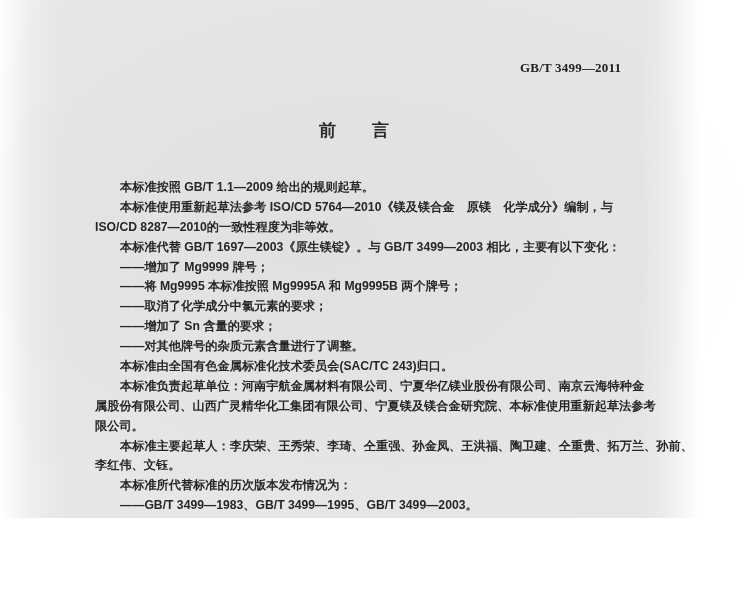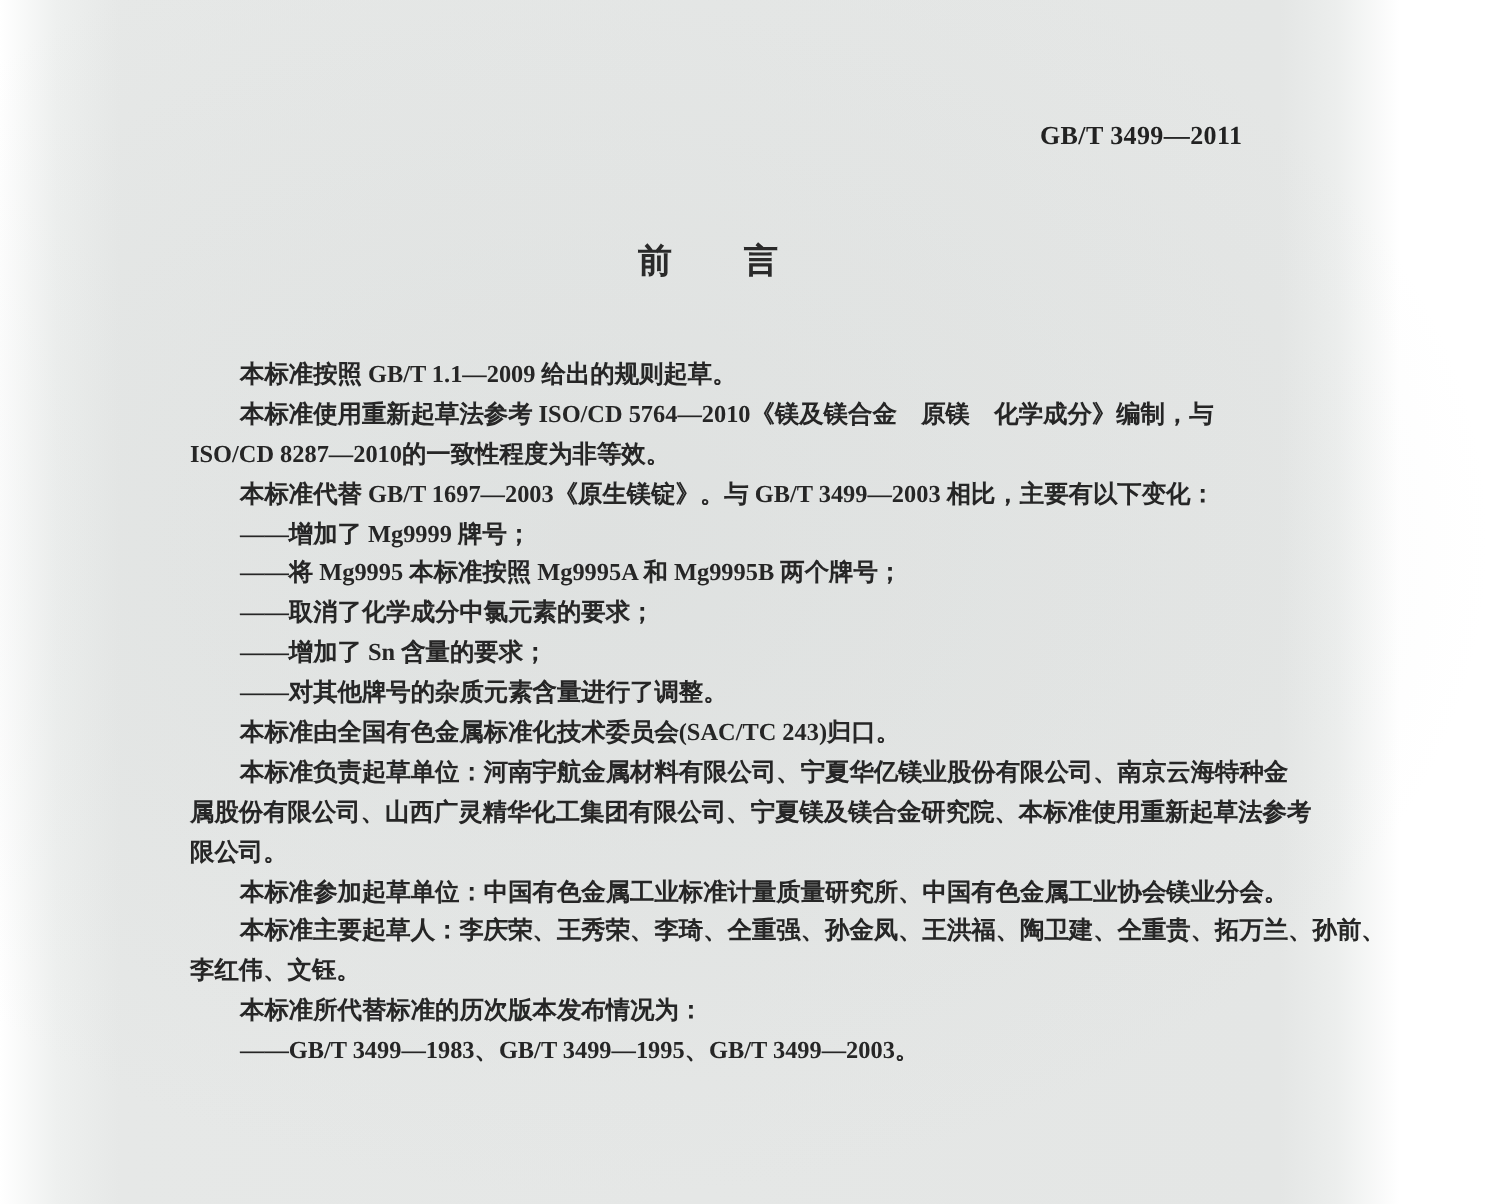--- a/index.html
+++ b/index.html
@@ -8,21 +8,21 @@
       width: 750px;
       height: 602px;
       overflow: hidden;
       background: #ffffff;
     }
     .page {
       position: absolute;
       left: 0;
       top: 0;
       width: 750px;
-      height: 602px;
+      height: 518px;
       background:
         linear-gradient(to right, #ffffff 0px, #eef0ef 28px, #e6e8e7 60px, #e4e6e5 640px, #eceeed 668px, #ffffff 700px);
     }
     .page::after {
       content: "";
       position: absolute;
       inset: 0;
       background:
         radial-gradient(ellipse at 40% 45%, rgba(210,214,213,0.35) 0%, rgba(230,232,231,0) 70%);
       pointer-events: none;
@@ -47,21 +47,21 @@
       font-size: 17px;
       color: #2a2a2a;
       letter-spacing: 36px;
       z-index: 2;
     }
     .body {
       position: absolute;
       left: 95px;
       top: 178px;
       width: 580px;
-      font-family: Liberation Serif, serif;
+      font-family: Liberation Sans, sans-serif;
       font-size: 12.2px;
       font-weight: bold;
       color: #262626;
       line-height: 19.9px;
       z-index: 2;
     }
     .line {
       white-space: nowrap;
       height: 19.9px;
     }
@@ -83,19 +83,18 @@
     <div class="line indent">本标准代替 GB/T 1697—2003《原生镁锭》。与 GB/T 3499—2003 相比，主要有以下变化：</div>
     <div class="line indent">——增加了 Mg9999 牌号；</div>
     <div class="line indent">——将 Mg9995 本标准按照 Mg9995A 和 Mg9995B 两个牌号；</div>
     <div class="line indent">——取消了化学成分中氯元素的要求；</div>
     <div class="line indent">——增加了 Sn 含量的要求；</div>
     <div class="line indent">——对其他牌号的杂质元素含量进行了调整。</div>
     <div class="line indent">本标准由全国有色金属标准化技术委员会(SAC/TC 243)归口。</div>
     <div class="line indent">本标准负责起草单位：河南宇航金属材料有限公司、宁夏华亿镁业股份有限公司、南京云海特种金</div>
     <div class="line">属股份有限公司、山西广灵精华化工集团有限公司、宁夏镁及镁合金研究院、本标准使用重新起草法参考</div>
     <div class="line">限公司。</div>
-    <div class="line indent">本标准参加起草单位：中国有色金属工业标准计量质量研究所、中国有色金属工业协会镁业分会。</div>
     <div class="line indent">本标准主要起草人：李庆荣、王秀荣、李琦、仝重强、孙金凤、王洪福、陶卫建、仝重贵、拓万兰、孙前、</div>
     <div class="line">李红伟、文钰。</div>
     <div class="line indent">本标准所代替标准的历次版本发布情况为：</div>
     <div class="line indent">——GB/T 3499—1983、GB/T 3499—1995、GB/T 3499—2003。</div>
   </div>
 </div>
 
 </body></html>

